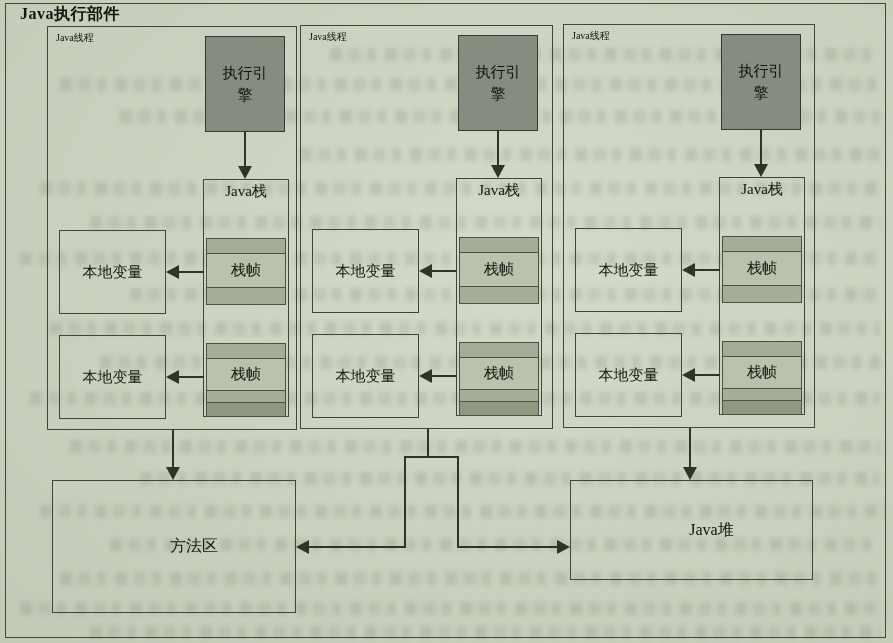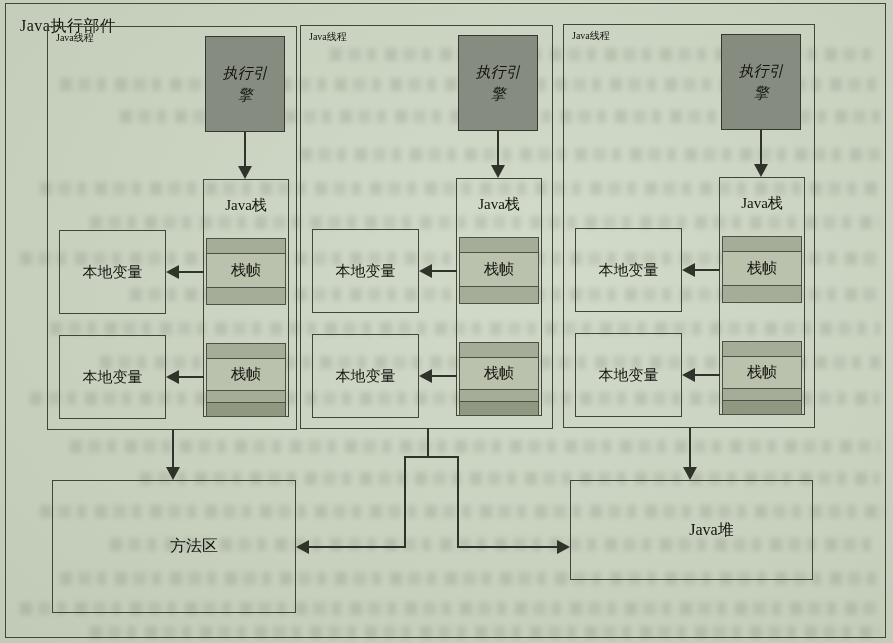--- a/index.html
+++ b/index.html
@@ -16,31 +16,31 @@
   }
   
   .ghost{
     position:absolute; height:13px; filter:blur(2.4px); opacity:.20; z-index:0;
     background-image:
       repeating-linear-gradient(90deg, rgba(62,72,55,.65) 0 12px, transparent 12px 18px,
         rgba(62,72,55,.5) 18px 31px, transparent 31px 37px, rgba(62,72,55,.6) 37px 46px, transparent 46px 55px);
   }
   .diagram{position:absolute; inset:0; z-index:1;}
   .bx{position:absolute; border:1.6px solid var(--border); background:transparent;}
-  .outer-label{position:absolute; left:20px; top:16px; font-size:16px; letter-spacing:.5px;}
+  .outer-label{position:absolute; left:20px; top:4px; font-size:16px; letter-spacing:.5px;font-weight:bold;}
   .thread-label{position:absolute; left:8px; top:4px; font-size:10px;}
   .engine{
     position:absolute; left:157px; top:9px; width:80px; height:96px;
     background:var(--engine-fill); border:1.6px solid #343930;
     display:flex; align-items:center; justify-content:center; text-align:center;
     font-size:15px; line-height:1.5;
   }
-  .engine span{display:inline-block; width:48px; word-break:break-all;font-style:italic;}
+  .engine span{display:inline-block; width:48px; word-break:break-all;}
   .stack{position:absolute; left:155px; top:152px; width:86px; height:238px; border:1.6px solid var(--border);}
-  .stack-label{position:absolute; left:0; right:0; top:16px; text-align:center; font-size:15px;}
+  .stack-label{position:absolute; left:0; right:0; top:2px; text-align:center; font-size:15px;}
   .strip{position:absolute; left:2px; right:2px; border:1px solid #4b5143; background:var(--strip-fill);}
   .strip.frame{background:var(--frame-fill); display:flex; align-items:center; justify-content:center; font-size:15px;}
   .strip.band{background:var(--band-fill);}
   .localbox{
     position:absolute; left:11px; width:107px; height:84px; border:1.6px solid var(--border);
     display:flex; align-items:center; justify-content:center; font-size:15px;
   }
   .bigbox{
     position:absolute; border:1.6px solid var(--border);
     display:flex; align-items:center; justify-content:center; font-size:16px;padding-left:40px;

